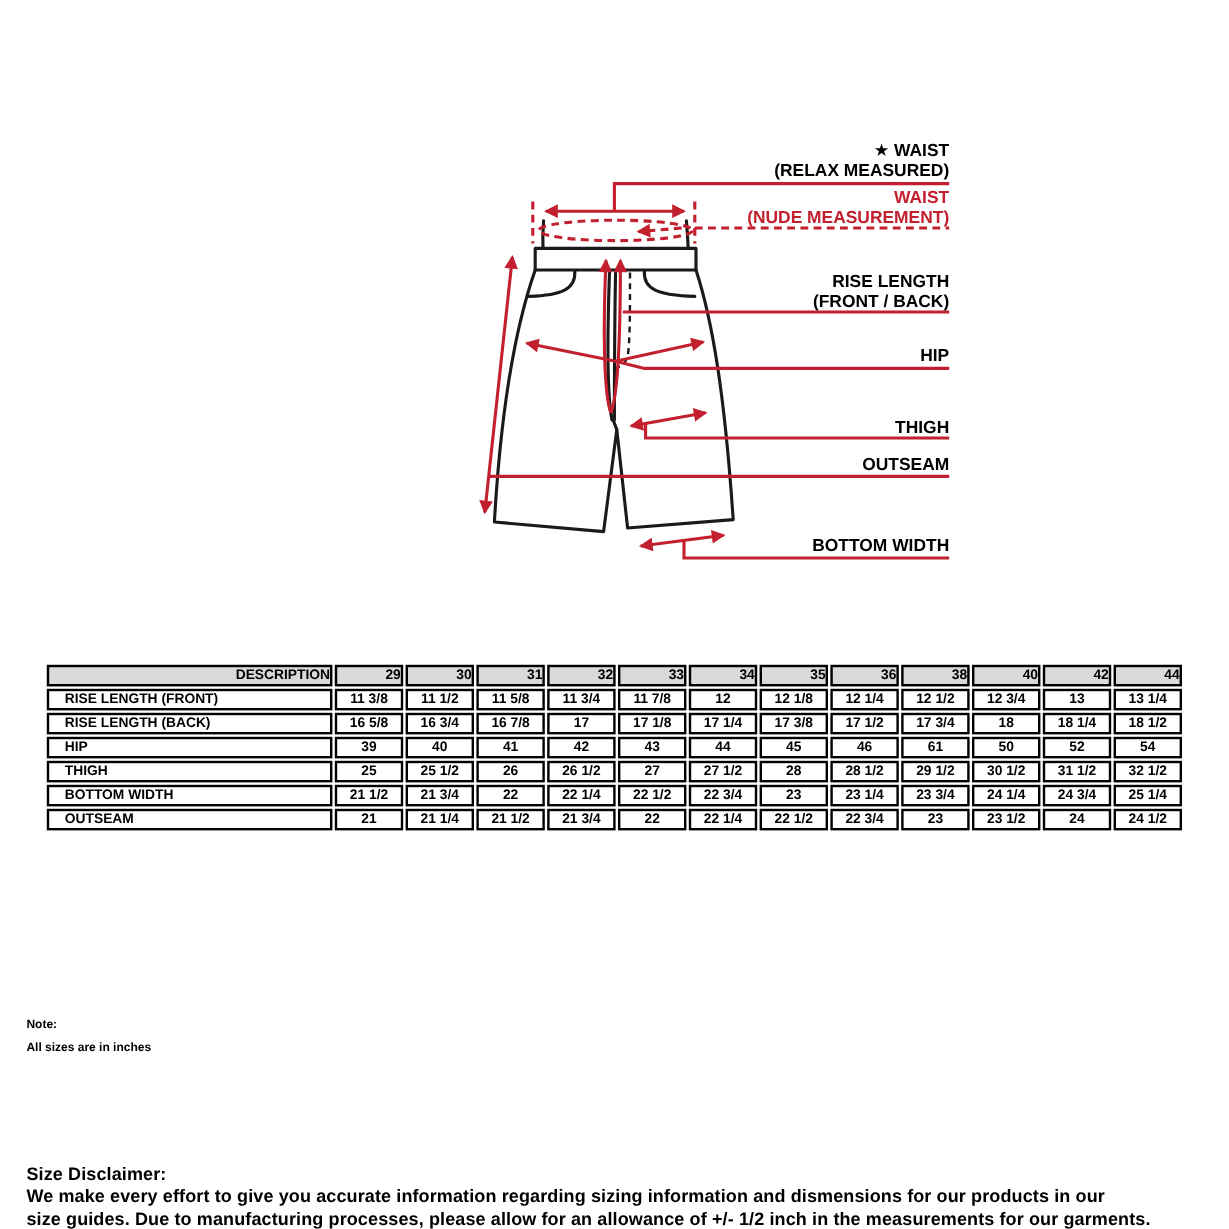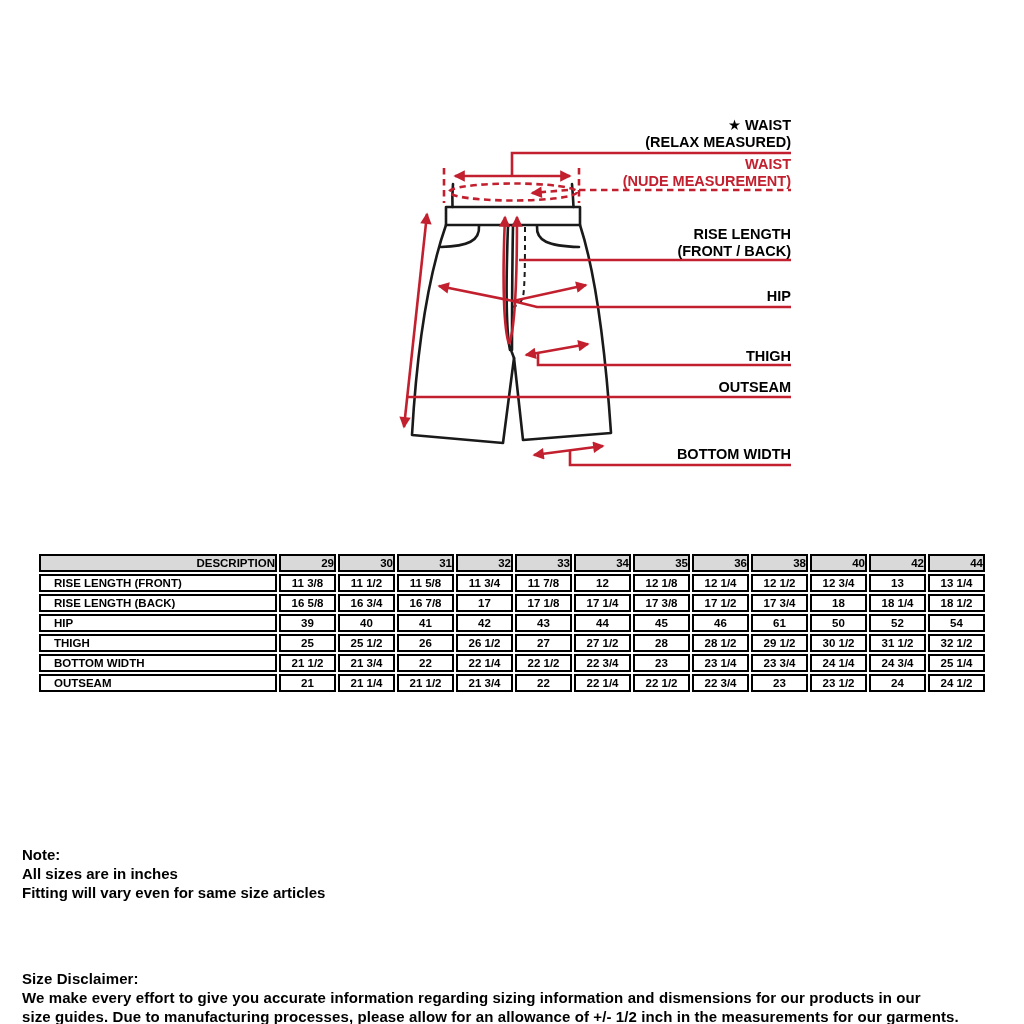--- a/index.html
+++ b/index.html
@@ -24,21 +24,21 @@
 
   
   .size-table{position:absolute;left:37px;top:552px;width:950px;border-collapse:separate;border-spacing:2px;table-layout:fixed;background:#fff;}
   .size-table th,.size-table td{border:2px solid #000;font-weight:bold;font-size:11.5px;line-height:12px;height:15px;vertical-align:middle;text-align:center;padding:1px 0;}
   .size-table thead th{background:var(--header-bg);text-align:right;}
   .size-table tbody th{text-align:left;padding-left:13px;background:#fff;}
   .size-table td{background:#fff;}
   .star{margin-left:15px;font-size:12.5px;display:inline-block;transform:translateY(0.5px);}
 
   
-  .note-block{position:absolute;left:22px;top:845px;font-weight:bold;font-size:15px;line-height:19px;white-space:nowrap;}
+  .note-block{position:absolute;left:22px;top:845px;font-weight:bold;font-size:10px;line-height:19px;white-space:nowrap;}
   .disclaimer-block{position:absolute;left:22px;top:937px;font-weight:bold;font-size:15px;line-height:19px;white-space:nowrap;letter-spacing:0.1px;margin-top:32px;}
 </style>
 </head>
 <body>
 
 <div class="diagram-wrap">
 <svg width="1024" height="535" viewBox="0 0 1024 535" xmlns="http://www.w3.org/2000/svg">
   <defs>
     <marker id="ah" viewBox="0 0 10 10" refX="8.6" refY="5" markerWidth="5.2" markerHeight="4.4" orient="auto-start-reverse">
       <path d="M0,0 L10,5 L0,10 Z" class="red-fill"></path>
@@ -217,20 +217,19 @@
         <td>23 1/2</td>
         <td>24</td>
         <td>24 1/2</td>
       </tr>
     </tbody>
 </table>
 
 <div class="note-block">
   <div>Note:</div>
   <div>All sizes are in inches</div>
-  <div>Fitting will vary even for same size articles</div>
 </div>
 
 <div class="disclaimer-block">
   <div>Size Disclaimer:</div>
   <div>We make every effort to give you accurate information regarding sizing information and dismensions for our products in our</div>
   <div>size guides. Due to manufacturing processes, please allow for an allowance of +/- 1/2 inch in the measurements for our garments.</div>
 </div>
 
 </body></html>

